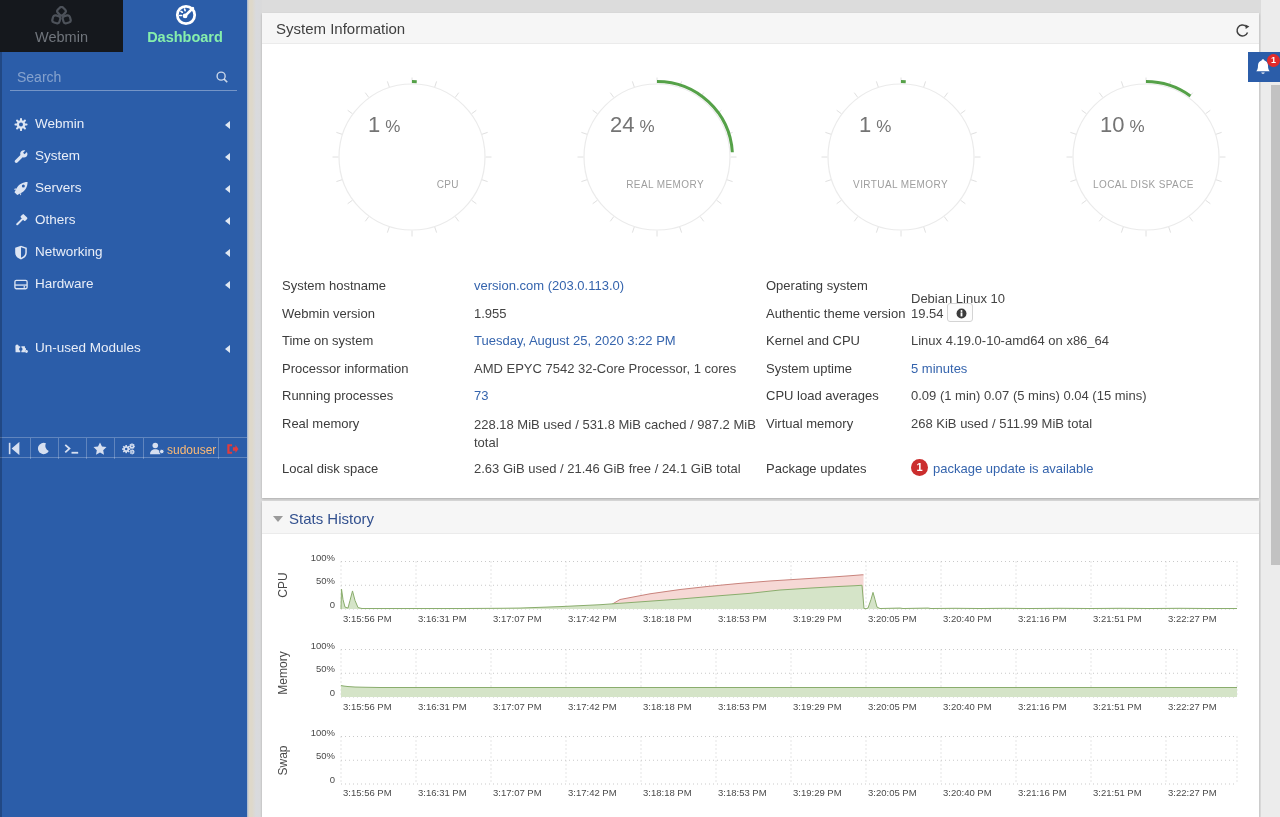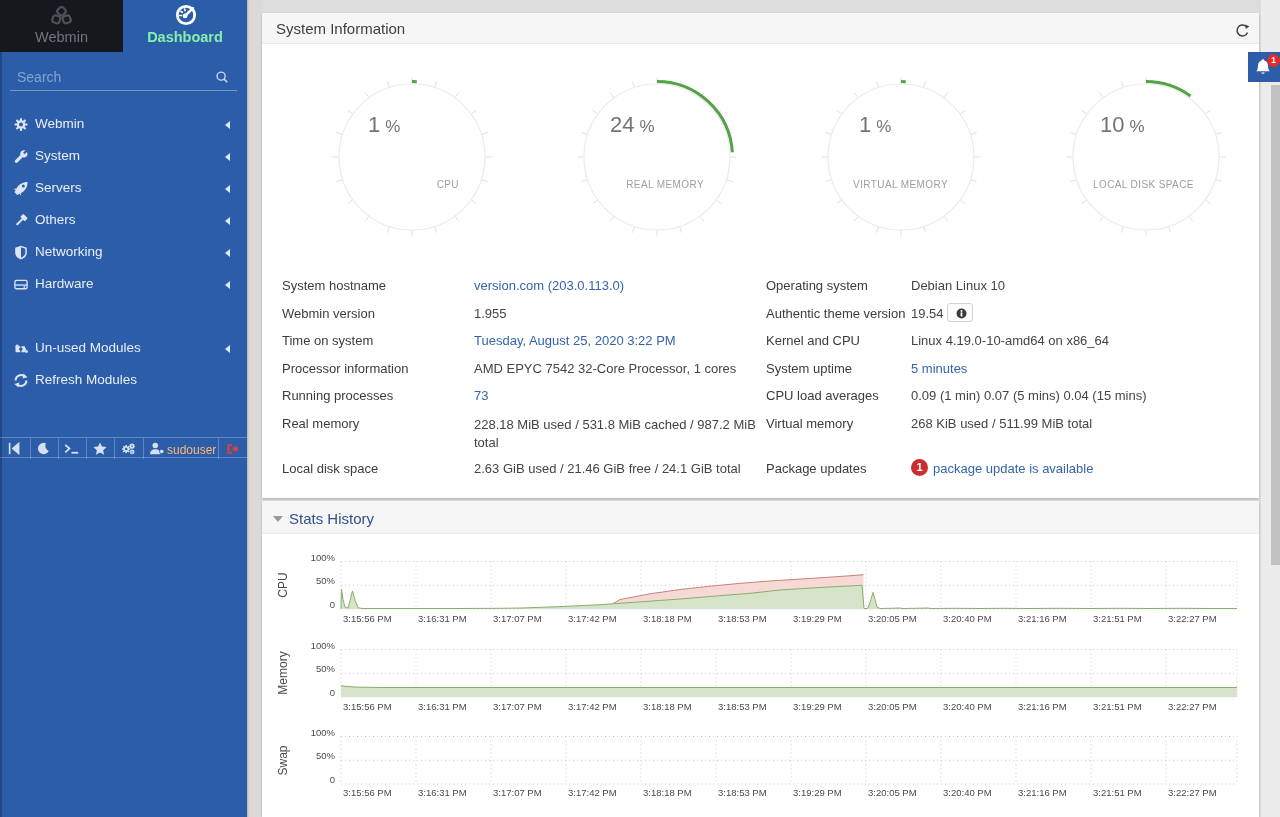--- a/index.html
+++ b/index.html
@@ -113,21 +113,21 @@
       <div class="ival" style="left:212px;top:320px"><a class="lnk" href="#">Tuesday, August 25, 2020 3:22 PM</a></div>
     <div class="irow" style="left:20px;top:347.5px">Processor information</div>
       <div class="ival" style="left:212px;top:347.5px">AMD EPYC 7542 32-Core Processor, 1 cores</div>
     <div class="irow" style="left:20px;top:375px">Running processes</div>
       <div class="ival" style="left:212px;top:375px"><a class="lnk" href="#">73</a></div>
     <div class="irow" style="left:20px;top:402.5px">Real memory</div>
       <div class="ival" style="left:212px;top:402.5px;white-space:normal;width:284px;line-height:18.5px">228.18 MiB used / 531.8 MiB cached / 987.2 MiB total</div>
     <div class="irow" style="left:20px;top:448px">Local disk space</div>
       <div class="ival" style="left:212px;top:448px">2.63 GiB used / 21.46 GiB free / 24.1 GiB total</div>
     <div class="irow" style="left:504px;top:265px">Operating system</div>
-      <div class="ival" style="left:649px;top:265px">Debian Linux 10</div>
+      <div class="ival" style="left:649px;top:278px">Debian Linux 10</div>
     <div class="irow" style="left:504px;top:292.5px">Authentic theme version</div>
       <div class="ival" style="left:649px;top:292.5px">19.54</div>
     <div class="abs" style="left:685px;top:290px;width:26px;height:19px;border:1px solid #d4d4d4;border-radius:3px;background:#fcfcfc">
         <svg style="position:absolute;left:7.5px;top:3.5px" width="11" height="11" viewBox="0 0 12 12">
           <circle cx="6" cy="6" r="5.4" fill="#3a3a3a"></circle>
           <rect x="5" y="4.8" width="2" height="4.4" fill="#ffffff"></rect>
           <circle cx="6" cy="3.2" r="1.1" fill="#ffffff"></circle>
         </svg>
       </div>
     <div class="irow" style="left:504px;top:320px">Kernel and CPU</div>
@@ -344,31 +344,20 @@
       <span class="arr"></span>
     </div>
   <div class="mitem" style="top:332px">
       <svg class="ic" viewBox="0 0 16 16">
         <path fill="#dde5f3" d="M2 5.5 A1.8 1.8 0 0 1 5.6 5.5 L7.2 5.5 L7.2 7 A1.8 1.8 0 0 0 7.2 10.4 L7.2 12 L2.2 12 Z M8.4 5.5 L12.2 5.5 L12.2 7.2 A1.8 1.8 0 0 1 12.2 10.6 L12.2 12 L8.4 12 L8.4 10.4 A1.8 1.8 0 0 0 8.4 7 Z"></path>
         <circle cx="13.8" cy="11.2" r="1.5" fill="#dde5f3"></circle>
       </svg>
       <span class="txt">Un-used Modules</span>
       <span class="arr"></span>
     </div>
-  <div class="mitem" style="top:364px">
-      <svg class="ic" viewBox="0 0 16 16">
-        <g fill="none" stroke="#dde5f3" stroke-width="2.1">
-          <path d="M2.2 8 A5.8 5.8 0 0 1 11.6 3.5"></path>
-          <path d="M13.8 8 A5.8 5.8 0 0 1 4.4 12.5"></path>
-        </g>
-        <path d="M10.6 0.6 L15 4.4 L9.8 5.8 Z" fill="#dde5f3"></path>
-        <path d="M5.4 15.4 L1 11.6 L6.2 10.2 Z" fill="#dde5f3"></path>
-      </svg>
-      <span class="txt">Refresh Modules</span>
-    </div>
   <div id="btoolbar">
     <div class="sep" style="left:30px"></div>
       <div class="sep" style="left:58px"></div>
       <div class="sep" style="left:86px"></div>
       <div class="sep" style="left:114px"></div>
       <div class="sep" style="left:143px"></div>
       <div class="sep" style="left:218px"></div>
     <svg class="abs" style="left:8px;top:4px" width="13" height="13" viewBox="0 0 16 16">
         <g stroke="#d6dff0" stroke-width="2" fill="#d6dff0">
           <line x1="2" y1="1" x2="2" y2="15" fill="none"></line>

